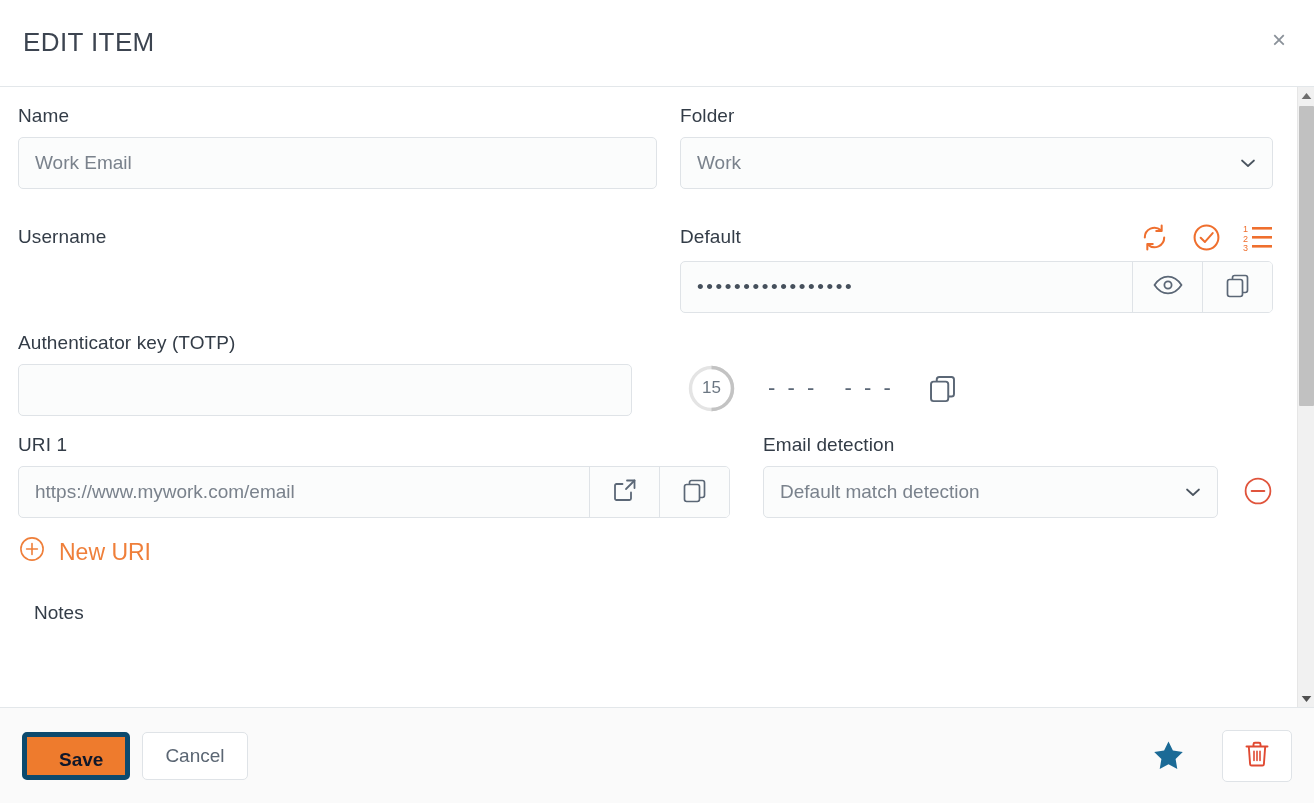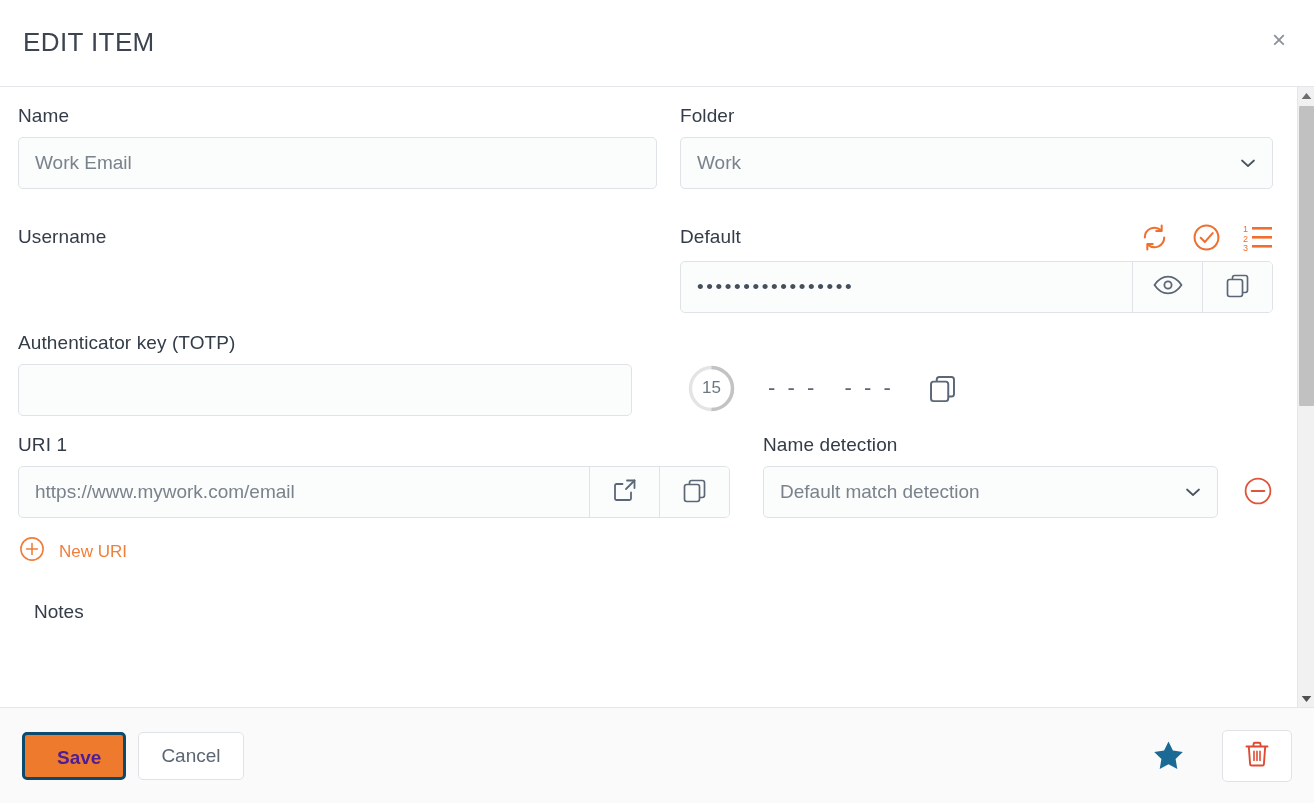--- a/index.html
+++ b/index.html
@@ -211,21 +211,21 @@
   .uri-right { flex: 1 1 auto; display: flex; align-items: flex-end; }
   .uri-right .select-wrap { width: 455px; flex: 0 0 418px; }
   .remove-uri { margin-left: 24px; margin-bottom: 11px; cursor: pointer; line-height: 0; background:none;border:none;padding:0; }
 
   .new-uri {
     display: inline-flex;
     align-items: center;
     gap: 13px;
     margin-top: 17px;
     color: #ef7f3a;
-    font-size: 17px;
+    font-size: 23px;
     cursor: pointer;
     background: none;
     border: none;
     padding: 0;
     font-family: "Liberation Sans", sans-serif;
   }
 
   .notes-label {
     margin-top: 33px;
     font-size: 19px;
@@ -276,22 +276,22 @@
     font-size: 19px;
     border-radius: 5px;
     cursor: pointer;
     font-family: "Liberation Sans", sans-serif;
     height: 48px;
     padding: 0 22px;
     line-height: 46px;
   }
   .btn-save {
     background: #ee7b2d;
-    color: #4c1d95;
-    border: 3px solid #0c4a6e;
+    color: #0f172a;
+    border: 5px solid #0c4a6e;
     font-weight: 700;
     padding-left: 32px;
   }
   .btn-cancel {
     background: #ffffff;
     color: #5b6673;
     border: 1px solid #dfe3e7;
     margin-left: 12px;
   }
   .footer-spacer { flex: 1 1 auto; }
@@ -450,21 +450,21 @@
                 <svg width="27" height="27" viewBox="0 0 27 27" fill="none">
                   <rect x="8.5" y="3.5" width="15" height="17" rx="2.2" stroke="#5b6776" stroke-width="1.7"></rect>
                   <rect x="3.5" y="7.5" width="15" height="17" rx="2.2" fill="#fbfcfc" stroke="#5b6776" stroke-width="1.7"></rect>
                 </svg>
               </span>
             </div>
           </div>
         </div>
         <div class="uri-right">
           <div style="flex:0 0 418px;">
-            <label class="field-label">Name detection</label>
+            <label class="field-label">Email detection</label>
             <div class="select-wrap">
               <span class="select-value">Default match detection</span>
               <span class="chev">
                 <svg width="20" height="20" viewBox="0 0 20 20" fill="none">
                   <path d="M4 7.5 L10 13 L16 7.5" stroke="#4a545f" stroke-width="1.7" stroke-linecap="round" stroke-linejoin="round"></path>
                 </svg>
               </span>
             </div>
           </div>
           <button class="remove-uri">

